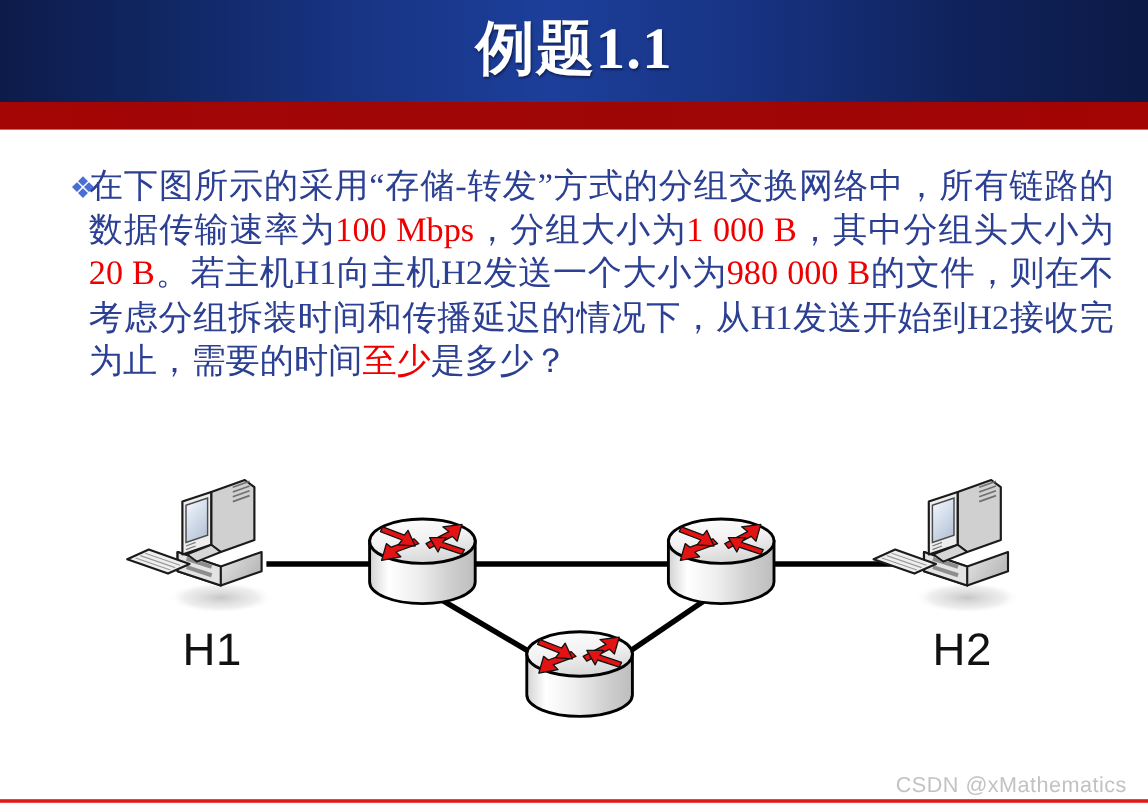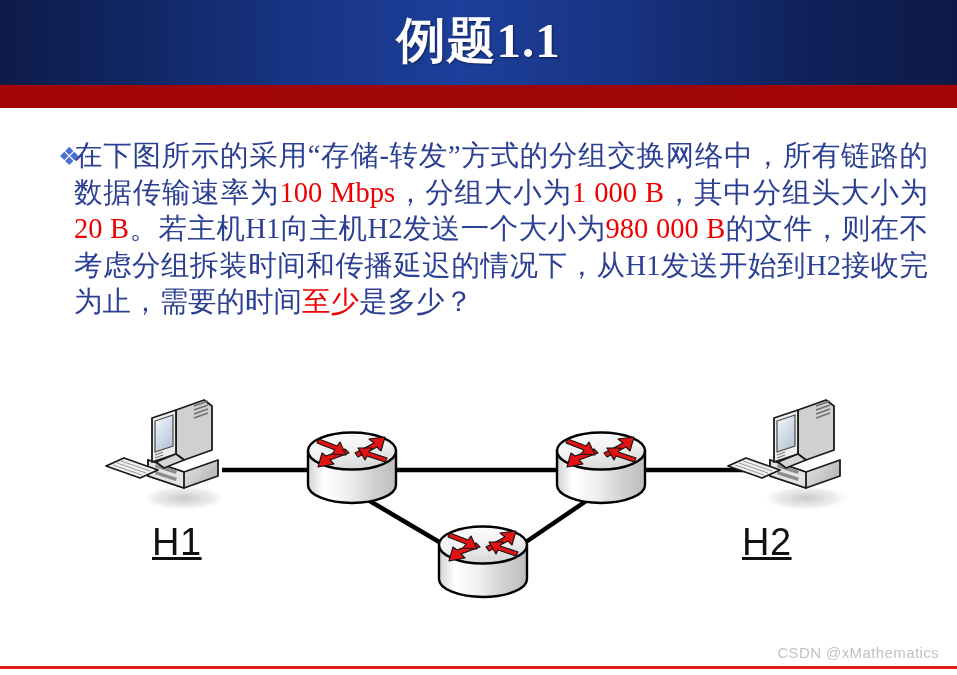--- a/index.html
+++ b/index.html
@@ -82,31 +82,30 @@
     left: 0; top: 0;
     width: 957px; height: 675px;
     pointer-events: none;
   }
   .node-label {
     position: absolute;
     font-family: "Liberation Sans", "DejaVu Sans", sans-serif;
     font-size: 38px;
     color: #111111;
     letter-spacing: 0.5px;
-    text-decoration: underline;
   }
   #label-h1 { left: 152px; top: 521px; }
-  #label-h2 { left: 742px; top: 521px; }
+  #label-h2 { left: 777px; top: 521px; }
 
   
   #watermark {
     position: absolute;
     right: 18px; top: 644px;
     font-family: "Liberation Sans", "DejaVu Sans", sans-serif;
-    font-size: 15px;
+    font-size: 18px;
     color: #c2c2c2;
     letter-spacing: 0.4px;
   }
   #footer-rule {
     position: absolute;
     left: 0; top: 666px;
     width: 957px; height: 3px;
     background: #e01b1b;
   }
 </style>

